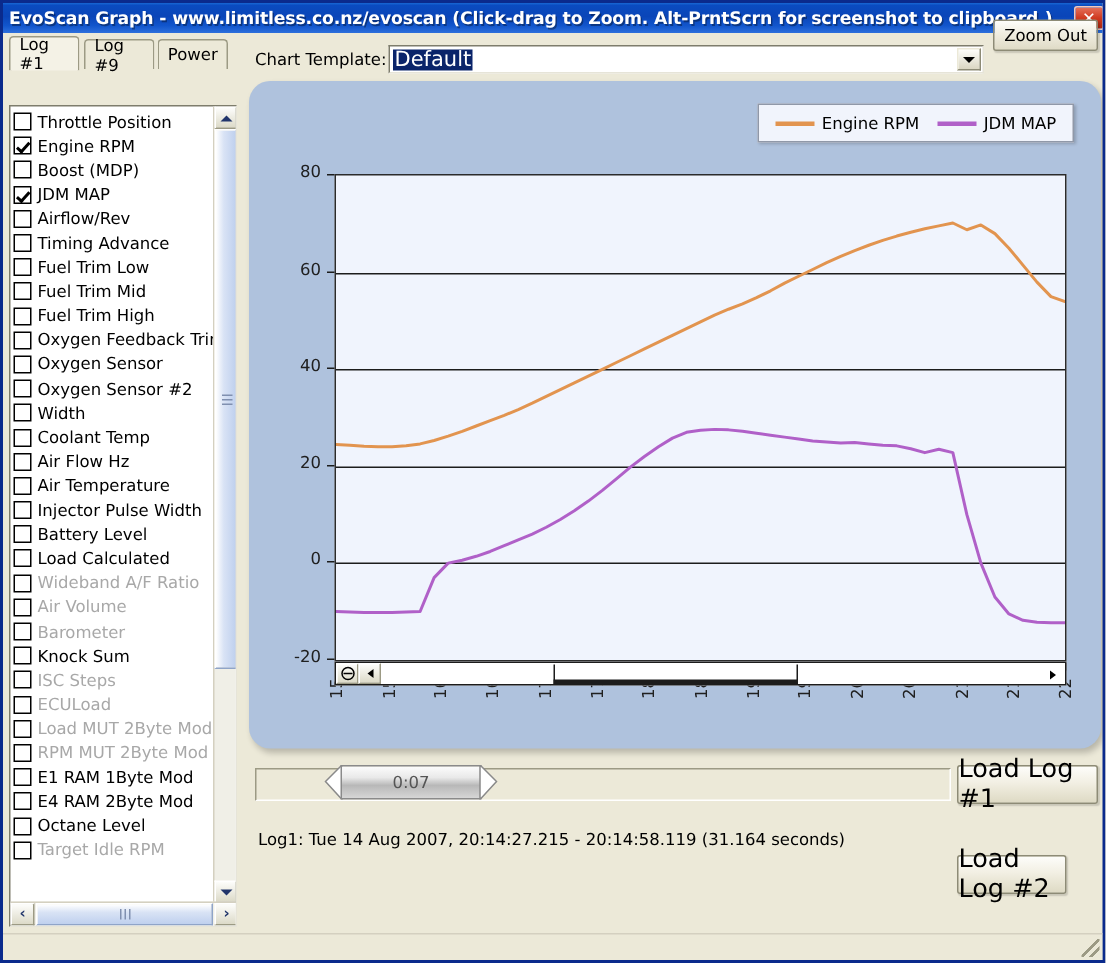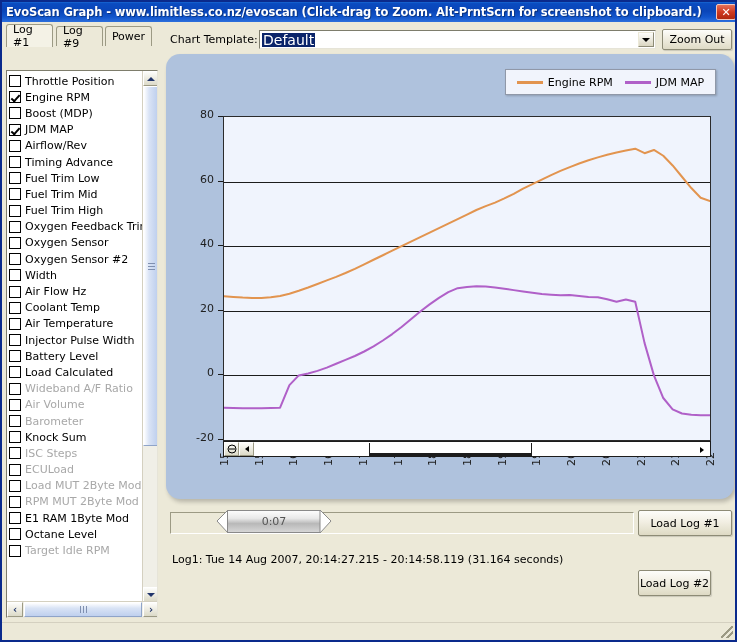--- a/index.html
+++ b/index.html
@@ -192,21 +192,21 @@
     display:flex; align-items:center;
   }
   #tmplCombo .val { background:#0A246A;color:#fff;font-size:14px;margin-left:2px;padding:0 1px;line-height:14px; }
   #tmplCombo .arrow {
     position:absolute; right:1px; top:1px; width:16px;height:15px;
     background: linear-gradient(to bottom,#FDFDFB,#DAD6C2);
     border:1px solid #ECE9D8; border-right-color:#8D8B76;border-bottom-color:#8D8B76;
     display:flex;align-items:center;justify-content:center;cursor:pointer;
   }
   #zoomout {
-    position:absolute; left:660px; top:27px;
+    position:absolute; left:660px; top:11px;
     width:70px; height:21px;
     background: linear-gradient(to bottom,#FDFDFA 0%,#F0EDE0 45%,#DFDBC6 100%);
     border:1px solid #8D8B76;
     border-radius:2px;
     font-size:11px; color:#000;
     display:flex;align-items:center;justify-content:center;
     cursor:pointer;
   }
   
   #chartpanel {
@@ -292,21 +292,21 @@
     font-size:11px; color:#555;
   }
   #timethumb .lcap, #timethumb .rcap {
     position:absolute; top:3px; width:14px; height:23px;
   }
   
   .winbtn {
     background: linear-gradient(to bottom,#FDFDFA 0%,#F2EFE3 45%,#DEDAC4 100%);
     border:1px solid #8D8B76;
     border-radius:2px;
-    font-size:11px;color:#000;
+    font-size:17px;color:#000;
     display:flex;align-items:center;justify-content:center;
     cursor:pointer;
     box-shadow: 1px 1px 1px rgba(0,0,0,.15);
   }
   #loadlog1 { position:absolute; left:636px; top:508px; width:94px; height:26px; }
   #loadlog2 { position:absolute; left:636px; top:568px; width:73px; height:26px; }
   #loginfo { position:absolute; left:170px; top:551px; font-size:11px; color:#000; white-space:nowrap; }
   #statusbar {
     position:absolute; left:0; bottom:0; width:733px; height:18px;
     background:#ECE9D8;
@@ -391,28 +391,28 @@
         <div class="pitem">
           <span class="cb"></span>
           <span>Oxygen Sensor #2</span>
         </div>
         <div class="pitem">
           <span class="cb"></span>
           <span>Width</span>
         </div>
         <div class="pitem">
           <span class="cb"></span>
+          <span>Coolant Temp</span>
+        </div>
+        <div class="pitem">
+          <span class="cb"></span>
           <span>Air Flow Hz</span>
         </div>
         <div class="pitem">
           <span class="cb"></span>
-          <span>Coolant Temp</span>
-        </div>
-        <div class="pitem">
-          <span class="cb"></span>
           <span>Air Temperature</span>
         </div>
         <div class="pitem">
           <span class="cb"></span>
           <span>Injector Pulse Width</span>
         </div>
         <div class="pitem">
           <span class="cb"></span>
           <span>Battery Level</span>
         </div>
@@ -448,20 +448,24 @@
           <span class="cb"></span>
           <span>Load MUT 2Byte Mod</span>
         </div>
         <div class="pitem dim">
           <span class="cb"></span>
           <span>RPM MUT 2Byte Mod</span>
         </div>
         <div class="pitem">
           <span class="cb"></span>
           <span>E1 RAM 1Byte Mod</span>
+        </div>
+        <div class="pitem">
+          <span class="cb"></span>
+          <span>E4 RAM 2Byte Mod</span>
         </div>
         <div class="pitem">
           <span class="cb"></span>
           <span>Octane Level</span>
         </div>
         <div class="pitem dim">
           <span class="cb"></span>
           <span>Target Idle RPM</span>
         </div>
       </div>

